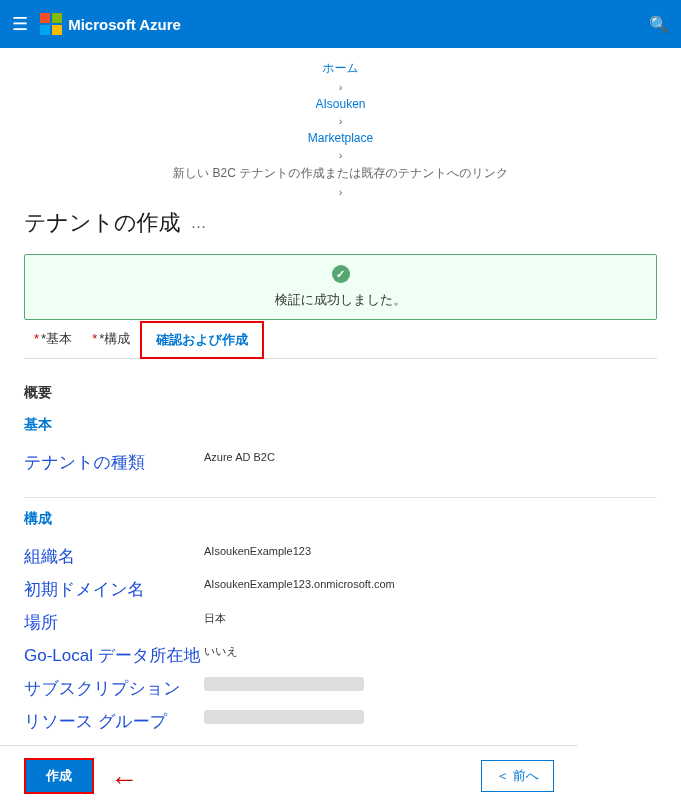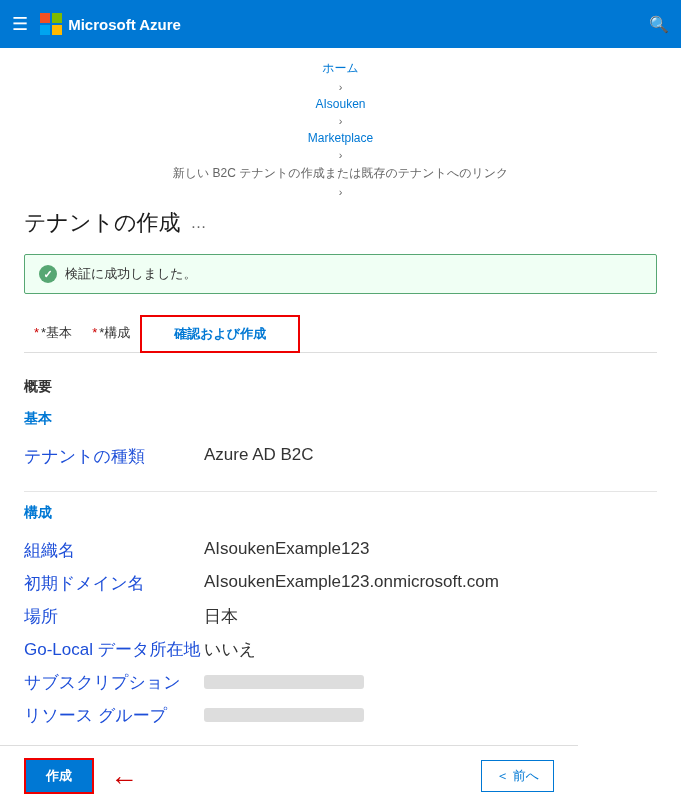--- a/index.html
+++ b/index.html
@@ -96,21 +96,21 @@
 
     
     .success-banner {
       background: #f0fff4;
       border: 1px solid #57a773;
       border-radius: 2px;
       padding: 10px 14px;
       display: flex;
       align-items: center;
       gap: 8px;
-      margin-bottom: 20px;
+      flex-direction: column;
     }
     .success-icon {
       width: 18px;
       height: 18px;
       background: #57a773;
       border-radius: 50%;
       display: flex;
       align-items: center;
       justify-content: center;
       flex-shrink: 0;
@@ -139,21 +139,21 @@
       color: #333;
       padding: 8px 10px;
       cursor: default;
     }
     .tab-label-required::before {
       content: "*";
       color: #c00;
       margin-right: 2px;
     }
     .tab-item {
-      padding: 8px 32px;
+      padding: 8px 14px;
       font-size: 13px;
       cursor: pointer;
       border: none;
       background: transparent;
       color: #333;
     }
     .tab-item.active {
       border: 2px solid #e00;
       color: #0078d4;
       font-weight: 600;
@@ -189,21 +189,21 @@
       padding: 5px 0;
       vertical-align: top;
     }
     .detail-label {
       width: 180px;
       color: #1d4ed8;
       font-size: 17px;
     }
     .detail-value {
       color: #333;
-      font-size: 17px;
+      font-size: 11px;
     }
     .detail-value-blurred {
       color: #aaa;
       background: #ddd;
       border-radius: 3px;
       display: inline-block;
       min-width: 160px;
       height: 14px;
       vertical-align: middle;
     }

